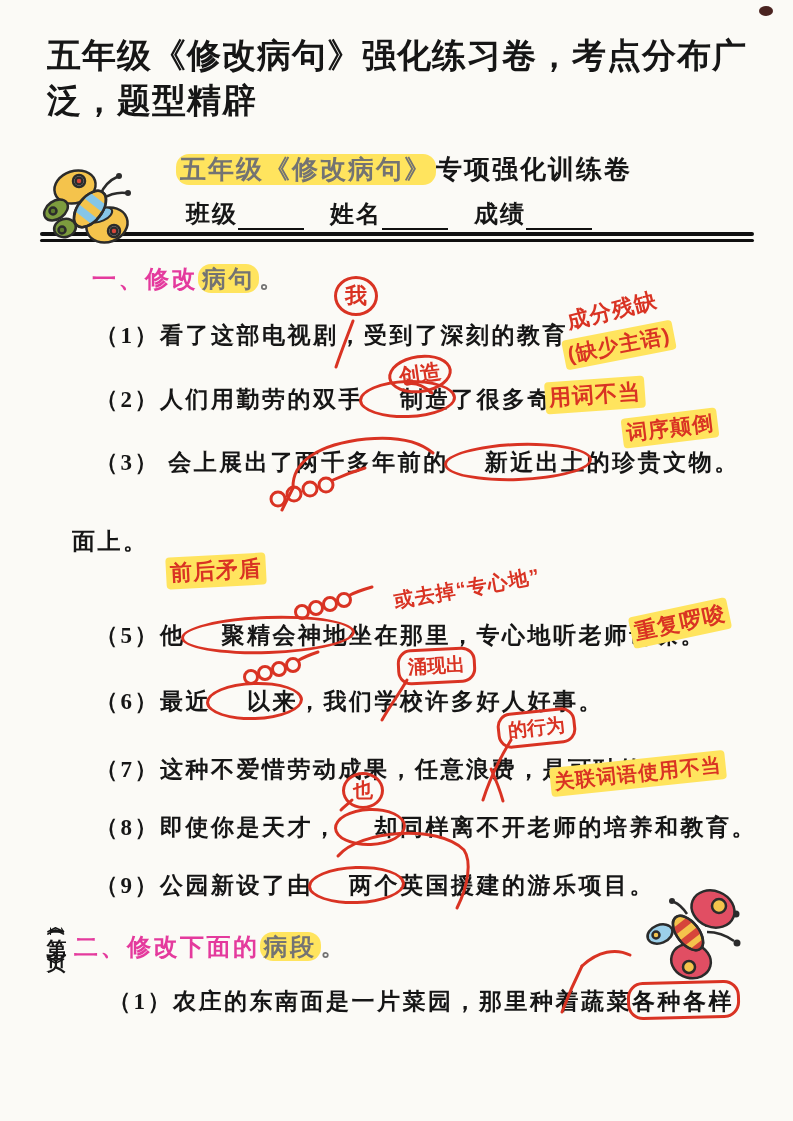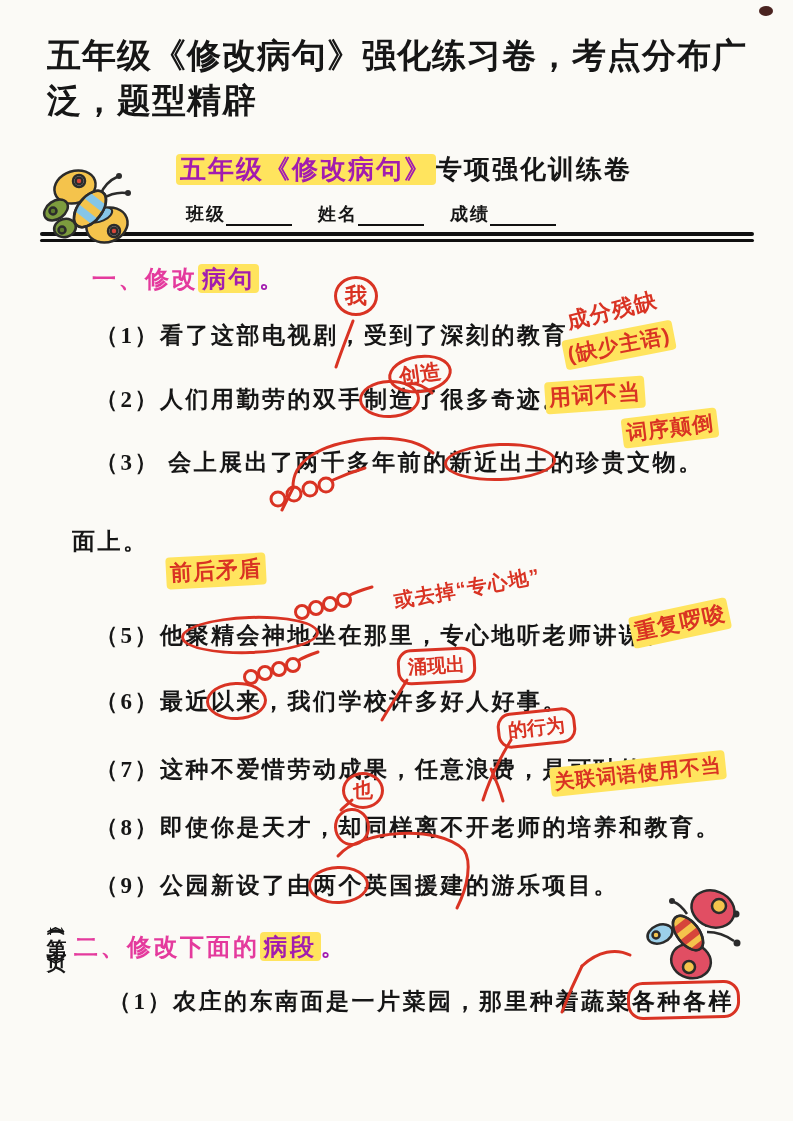--- a/index.html
+++ b/index.html
@@ -3,31 +3,31 @@
 <meta charset="utf-8">
 <style>
   html,body{margin:0;padding:0;background:#e8e8e8;}
   .page{position:relative;width:793px;height:1121px;background:#fbfaf6;overflow:hidden;
         font-family:"Liberation Serif",serif;color:#161616;}
   .doc-title{position:absolute;left:47px;top:34px;width:712px;font-size:34px;font-weight:700;
              line-height:1.32;letter-spacing:1px;}
   .sheet-title{position:absolute;left:176px;top:152px;font-size:26px;font-weight:700;
                letter-spacing:2px;white-space:nowrap;z-index:2;}
   .hl-y{background:#ffe45e;padding:1px 4px;border-radius:4px;}
-  .fields{position:absolute;left:186px;top:198px;font-size:18px;font-weight:700;letter-spacing:2px;
+  .fields{position:absolute;left:186px;top:198px;font-size:24px;font-weight:700;letter-spacing:2px;
           display:flex;align-items:flex-end;z-index:2;}
   .blank{display:inline-block;width:66px;border-bottom:2.5px solid #111;height:26px;margin-right:26px;}
   .rule-a{position:absolute;left:40px;top:232px;width:714px;height:4px;background:#101010;border-radius:2px;}
   .rule-b{position:absolute;left:40px;top:239px;width:714px;height:3px;background:#101010;border-radius:2px;}
   .heading{position:absolute;font-size:24px;font-weight:700;letter-spacing:2.5px;white-space:nowrap;z-index:2;
            font-family:"Liberation Sans",sans-serif;}
-  .mag{color:#e43a9d;margin-top:8px;} .hred{color:#a21caf;}
+  .mag{color:#e43a9d;margin-top:8px;} .hred{color:#737373;border-radius:13px;}
   .row{position:absolute;left:95px;font-size:23px;font-weight:700;letter-spacing:2.5px;
        white-space:nowrap;z-index:2;}
-  .circled{position:relative;}
+  .circled{position:relative;padding-left:36px;}
   .circled::after{content:"";position:absolute;left:-5px;right:-5px;top:-7px;bottom:-6px;
        border:3px solid #d93323;border-radius:50%;transform:rotate(-2deg);}
   .boxed{position:relative;text-align:right;}
   .boxed::after{content:"";position:absolute;left:-5px;right:-6px;top:-8px;bottom:-5px;
        border:3px solid #d93323;border-radius:16px;transform:rotate(-1.5deg);}
   .ins{position:absolute;z-index:6;color:#d93323;font-weight:700;border:3px solid #d93323;
        border-radius:50%;padding:2px 8px;font-family:"Liberation Sans",sans-serif;white-space:nowrap;
        background:rgba(255,255,255,.0);}
   .note{position:absolute;z-index:6;color:#d93323;font-weight:700;white-space:nowrap;letter-spacing:1px;
        font-family:"Liberation Sans",sans-serif;}

